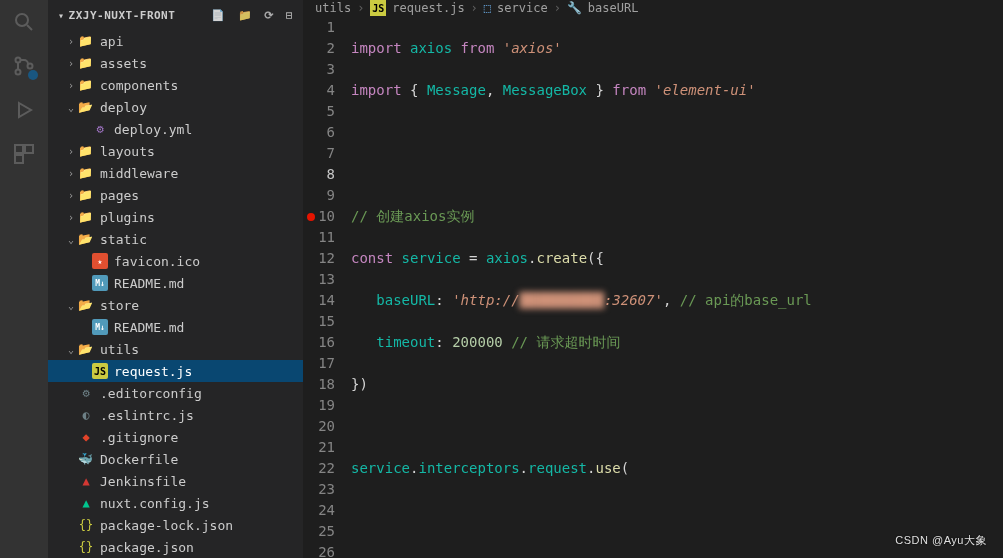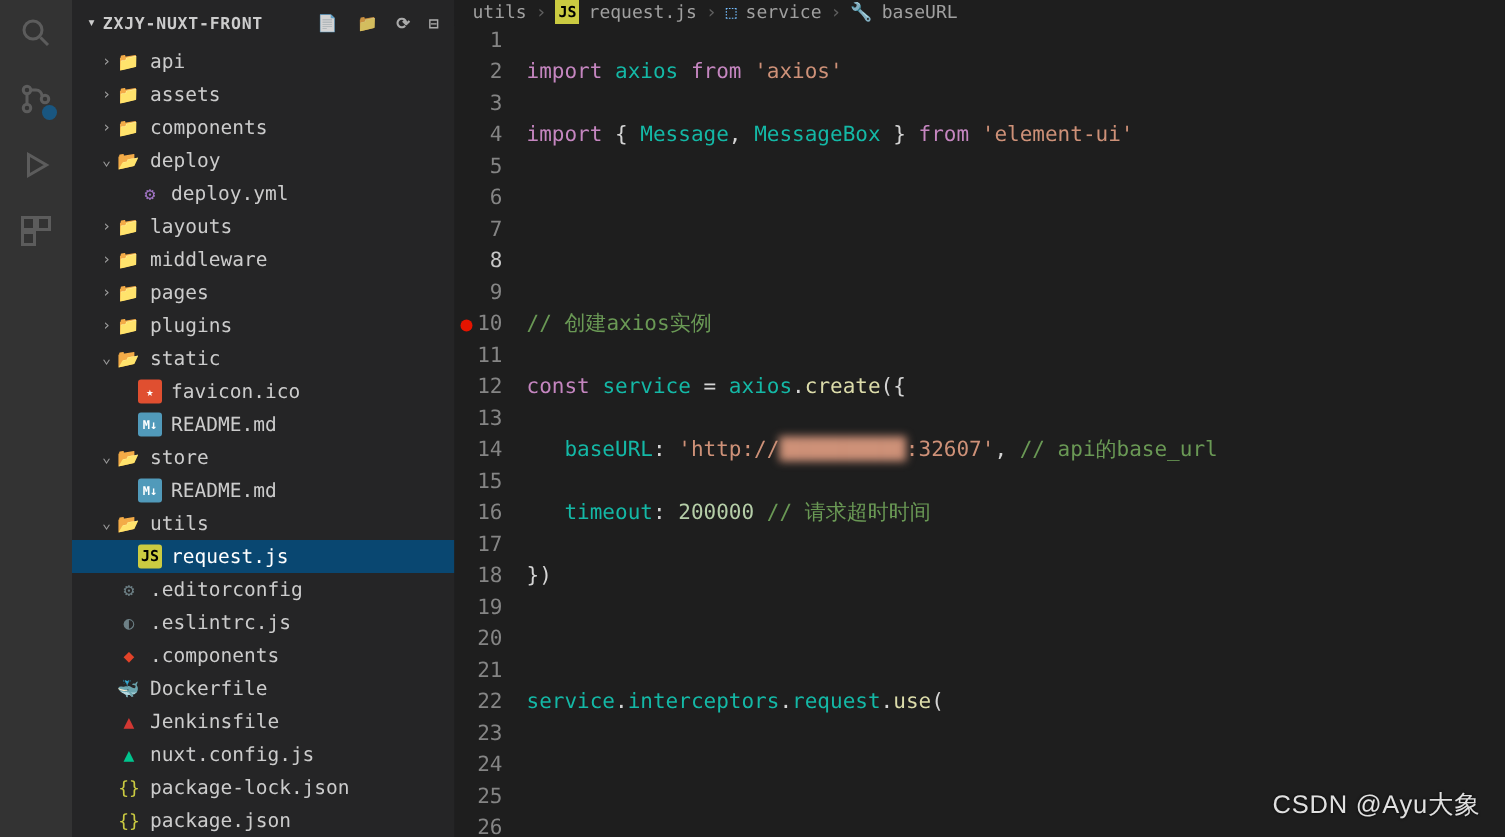--- a/index.html
+++ b/index.html
@@ -32,27 +32,27 @@
 .bc { height:22px; display:flex; align-items:center; padding:0 12px; gap:6px; font-size:12px; color:#a0a0a0; border-bottom:1px solid #1e1e1e; background:#1e1e1e; }
 .bc .sep { opacity:.5; }
 .code { flex:1; display:flex; font-family:Consolas,"Courier New",monospace; font-size:14px; line-height:21px; }
 .gut { width:48px; text-align:right; color:#858585; padding-right:16px; user-select:none; position:relative; }
 .gut .bp { position:absolute; left:4px; width:8px; height:8px; background:#e51400; border-radius:50%; margin-top:7px; }
 .gut .cur { color:#c6c6c6; }
 .src { flex:1; white-space:pre; color:#d4d4d4; }
 .kw  { color:#c586c0; }
 .id  { color:#14b8a6; }
 .fn  { color:#dcdcaa; }
-.str { color:#ce9178; }
+.str { color:#ce9178;font-style:italic; }
 .num { color:#b5cea8; }
 .cm  { color:#6a9955; }
 .pn  { color:#d4d4d4; }
 .op  { color:#d4d4d4; }
 .blur { filter:blur(3px); }
-.wm { position:fixed; right:16px; bottom:10px; color:#e0e0e0; font-size:17px; letter-spacing:.5px; text-shadow:0 0 2px #000; font-family:"Segoe UI",sans-serif; }
+.wm { position:fixed; right:16px; bottom:10px; color:#e0e0e0; font-size:11px; letter-spacing:.5px; text-shadow:0 0 2px #000; font-family:"Segoe UI",sans-serif; }
 svg{width:100%;height:100%}
 </style>
 </head>
 <body>
 
 <div class="actbar">
   <div class="ic">
       <svg viewBox="0 0 24 24" fill="none" stroke="#858585" stroke-width="2">
         <circle cx="10" cy="10" r="6"></circle>
         <path d="m20 20-5-5"></path>
@@ -172,21 +172,21 @@
     <div class="row" style="padding-left:30px">
         <span class="fic cfg">⚙</span>
         <span>.editorconfig</span>
       </div>
     <div class="row" style="padding-left:30px">
         <span class="fic cfg">◐</span>
         <span>.eslintrc.js</span>
       </div>
     <div class="row" style="padding-left:30px">
         <span class="fic git">◆</span>
-        <span>.components</span>
+        <span>.gitignore</span>
       </div>
     <div class="row" style="padding-left:30px">
         <span class="fic dock">🐳</span>
         <span>Dockerfile</span>
       </div>
     <div class="row" style="padding-left:30px">
         <span class="fic jenk">▲</span>
         <span>Jenkinsfile</span>
       </div>
     <div class="row" style="padding-left:30px">

